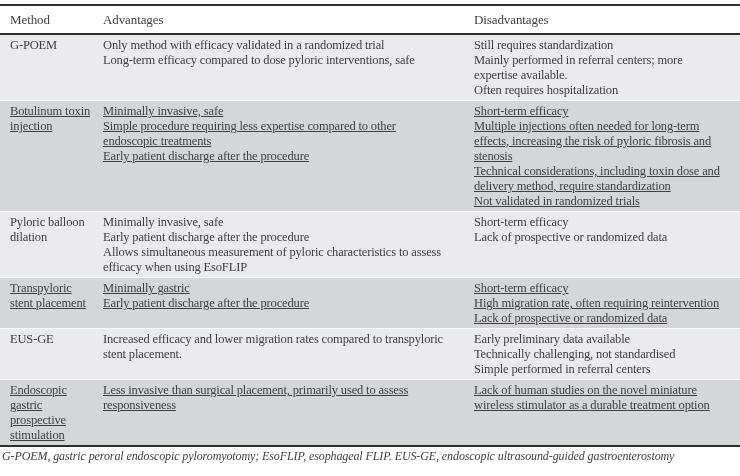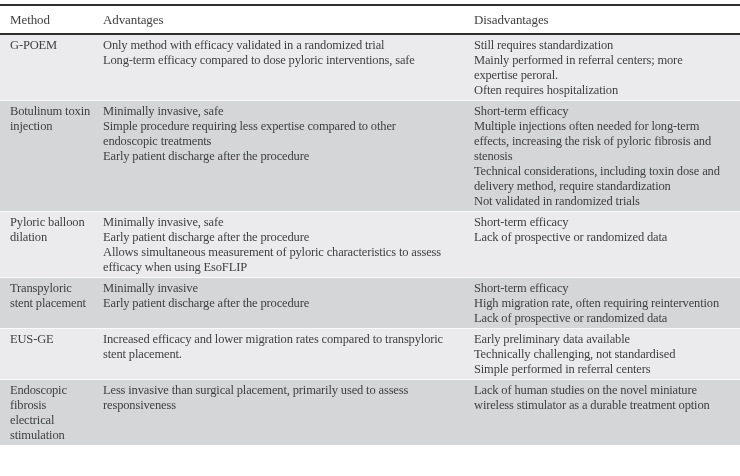--- a/index.html
+++ b/index.html
@@ -30,21 +30,21 @@
   thead th.h-method{padding-left:10px;}
   tbody td{
     vertical-align:top;font-size:12.5px;line-height:15px;
     letter-spacing:-0.15px;
     padding:3px 8px 2px 8px;
   }
   td.method-cell{padding-left:10px;padding-right:2px;}
   td.advantages-cell{padding-right:14px;}
   td.disadvantages-cell{padding-right:20px;}
   tr.row-light{background:var(--row-light);margin-left:12px;}
-  tr.row-dark{background:var(--row-dark);}
+  tr.row-dark{background:var(--row-dark);text-decoration:underline;}
   tbody tr + tr td{border-top:1.5px solid var(--sep);}
   .cell-item{margin:0;}
   .footnote{
     border-top:2px solid var(--rule);
     font-style:italic;font-size:12px;line-height:14px;
     padding:2px 2px 0 2px;color:var(--text);letter-spacing:-0.1px;
   }
 </style>
 </head>
 <body>
@@ -66,21 +66,21 @@
       </thead>
       <tbody>
           <tr class="row-light">
             <td class="method-cell">G-POEM</td>
             <td class="advantages-cell">
               <div class="cell-item">Only method with efficacy validated in a randomized trial</div>
               <div class="cell-item">Long-term efficacy compared to dose pyloric interventions, safe</div>
             </td>
             <td class="disadvantages-cell">
               <div class="cell-item">Still requires standardization</div>
-              <div class="cell-item">Mainly performed in referral centers; more expertise peroral.</div>
+              <div class="cell-item">Mainly performed in referral centers; more expertise available.</div>
               <div class="cell-item">Often requires hospitalization</div>
             </td>
           </tr>
           <tr class="row-dark">
             <td class="method-cell">Botulinum toxin injection</td>
             <td class="advantages-cell">
               <div class="cell-item">Minimally invasive, safe</div>
               <div class="cell-item">Simple procedure requiring less expertise compared to other endoscopic treatments</div>
               <div class="cell-item">Early patient discharge after the procedure</div>
             </td>
@@ -99,45 +99,46 @@
               <div class="cell-item">Allows simultaneous measurement of pyloric characteristics to assess efficacy when using EsoFLIP</div>
             </td>
             <td class="disadvantages-cell">
               <div class="cell-item">Short-term efficacy</div>
               <div class="cell-item">Lack of prospective or randomized data</div>
             </td>
           </tr>
           <tr class="row-dark">
             <td class="method-cell">Transpyloric stent placement</td>
             <td class="advantages-cell">
-              <div class="cell-item">Minimally invasive</div>
+              <div class="cell-item">Minimally gastric</div>
               <div class="cell-item">Early patient discharge after the procedure</div>
             </td>
             <td class="disadvantages-cell">
               <div class="cell-item">Short-term efficacy</div>
               <div class="cell-item">High migration rate, often requiring reintervention</div>
               <div class="cell-item">Lack of prospective or randomized data</div>
             </td>
           </tr>
           <tr class="row-light">
             <td class="method-cell">EUS-GE</td>
             <td class="advantages-cell">
               <div class="cell-item">Increased efficacy and lower migration rates compared to transpyloric stent placement.</div>
             </td>
             <td class="disadvantages-cell">
               <div class="cell-item">Early preliminary data available</div>
               <div class="cell-item">Technically challenging, not standardised</div>
               <div class="cell-item">Simple performed in referral centers</div>
             </td>
           </tr>
           <tr class="row-dark">
-            <td class="method-cell">Endoscopic fibrosis electrical stimulation</td>
+            <td class="method-cell">Endoscopic gastric prospective stimulation</td>
             <td class="advantages-cell">
               <div class="cell-item">Less invasive than surgical placement, primarily used to assess responsiveness</div>
             </td>
             <td class="disadvantages-cell">
               <div class="cell-item">Lack of human studies on the novel miniature wireless stimulator as a durable treatment option</div>
             </td>
           </tr>
         </tbody>
     </table>
   </div>
+  <div class="footnote">G-POEM, gastric peroral endoscopic pyloromyotomy; EsoFLIP, esophageal FLIP. EUS-GE, endoscopic ultrasound-guided gastroenterostomy</div>
 </div>
 
 </body></html>

